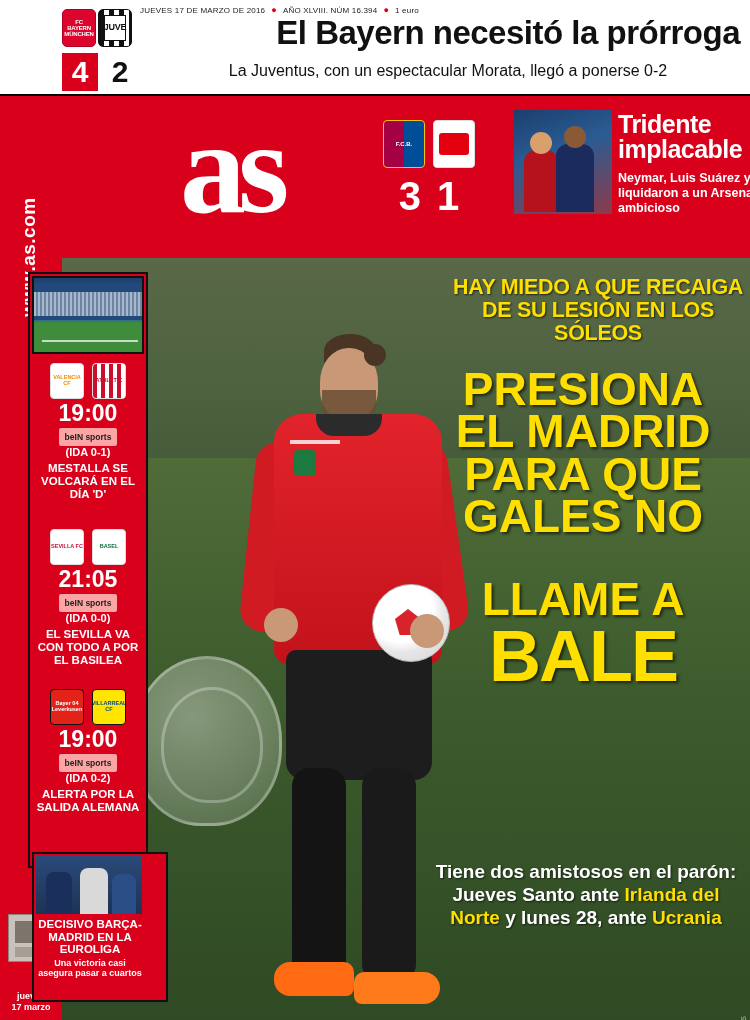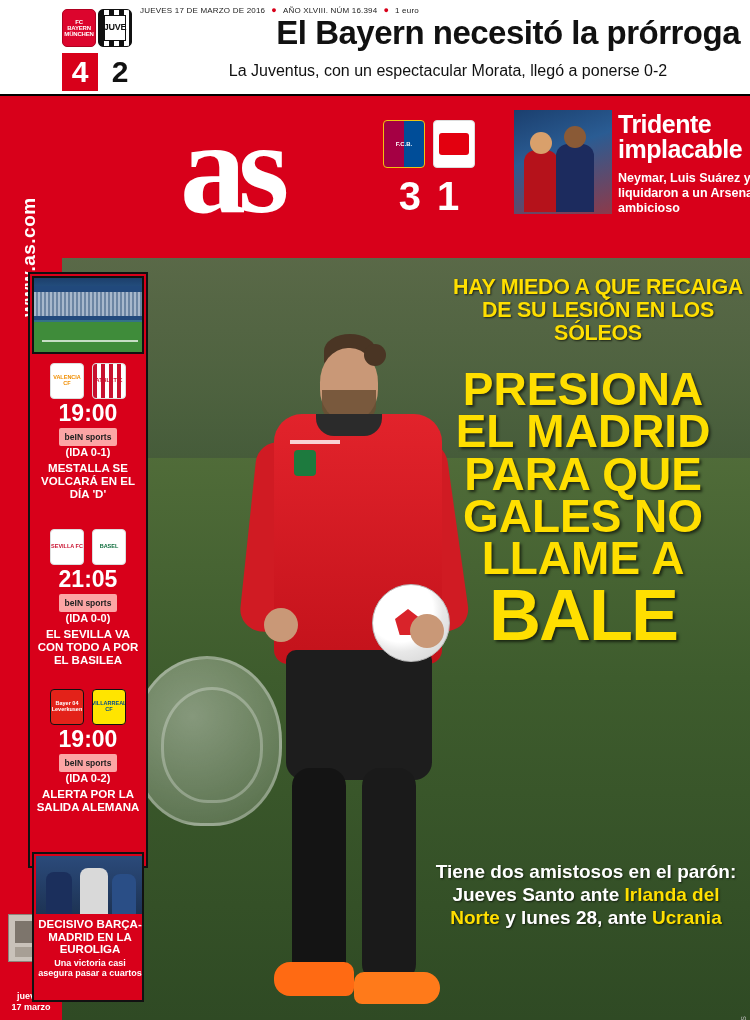--- a/index.html
+++ b/index.html
@@ -209,21 +209,21 @@
   }
   .mainhead .ln {
     color: #ffdf00; font-weight: bold; line-height: .92;
     text-shadow: 2px 2px 3px rgba(0,0,0,.6);
     display: block;
   }
   .mainhead .l1 { font-size: 46px; }
   .mainhead .l2 { font-size: 46px; }
   .mainhead .l3 { font-size: 46px; }
   .mainhead .l4 { font-size: 46px; }
-  .mainhead .l5 { font-size: 46px; }
+  .mainhead .l5 { font-size: 46px; margin-top: 41px; }
   .mainhead .l6 { font-size: 72px; letter-spacing: -2px; margin-top: 2px; }
 
   .subhead {
     position: absolute; left: 366px; top: 602px; width: 316px;
     color: #ffdf00; font-size: 19px; font-weight: bold; text-align: center;
     line-height: 1.22; text-shadow: 1px 1px 2px rgba(0,0,0,.6);
   }
   .subhead .wht { color: #ffffff; }
 
   
@@ -262,21 +262,21 @@
   .mod-time { font-size: 23px; font-weight: bold; line-height: 1; margin-top: 2px; }
   .mod-chan {
     margin: 3px auto 0; width: 58px; height: 18px; background: #fca5a5; color: #222;
     border-radius: 2px; font-size: 8.5px; font-weight: bold;
     display: flex; align-items: center; justify-content: center; line-height: 1;
   }
   .mod-agg { font-size: 11px; font-weight: bold; }
   .mod-txt { font-size: 11.5px; font-weight: bold; line-height: 1.14; margin-top: 4px; }
 
   .bottom-mod {
-    position: absolute; left: 32px; top: 852px; width: 112px; height: 150px;
+    position: absolute; left: 32px; top: 852px; width: 136px; height: 150px;
     background: #d8001a; border: 2px solid #111;
   }
   .bm-photo {
     position: absolute; left: 2px; top: 2px; width: 106px; height: 58px;
     background: linear-gradient(180deg,#2b4a7a 0%, #1d3354 100%); overflow: hidden;
   }
   .bm-photo .f1{position:absolute;left:10px;top:16px;width:26px;height:42px;background:#1b2f5c;border-radius:8px 8px 0 0;}
   .bm-photo .f2{position:absolute;left:44px;top:12px;width:28px;height:46px;background:#d9d9d9;border-radius:8px 8px 0 0;}
   .bm-photo .f3{position:absolute;left:76px;top:18px;width:24px;height:40px;background:#2a4e86;border-radius:8px 8px 0 0;}
   .bm-title {

